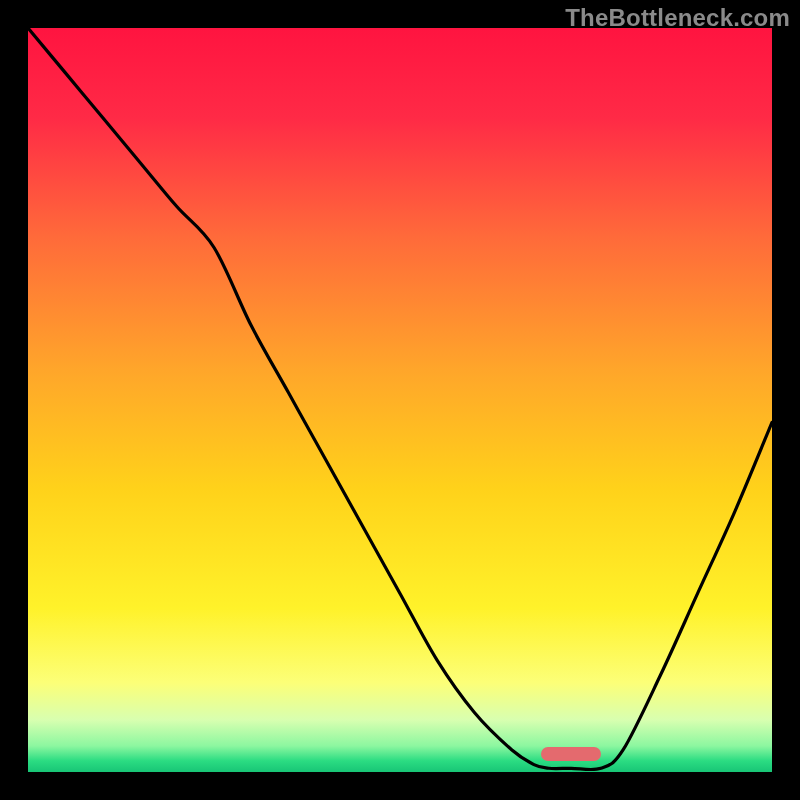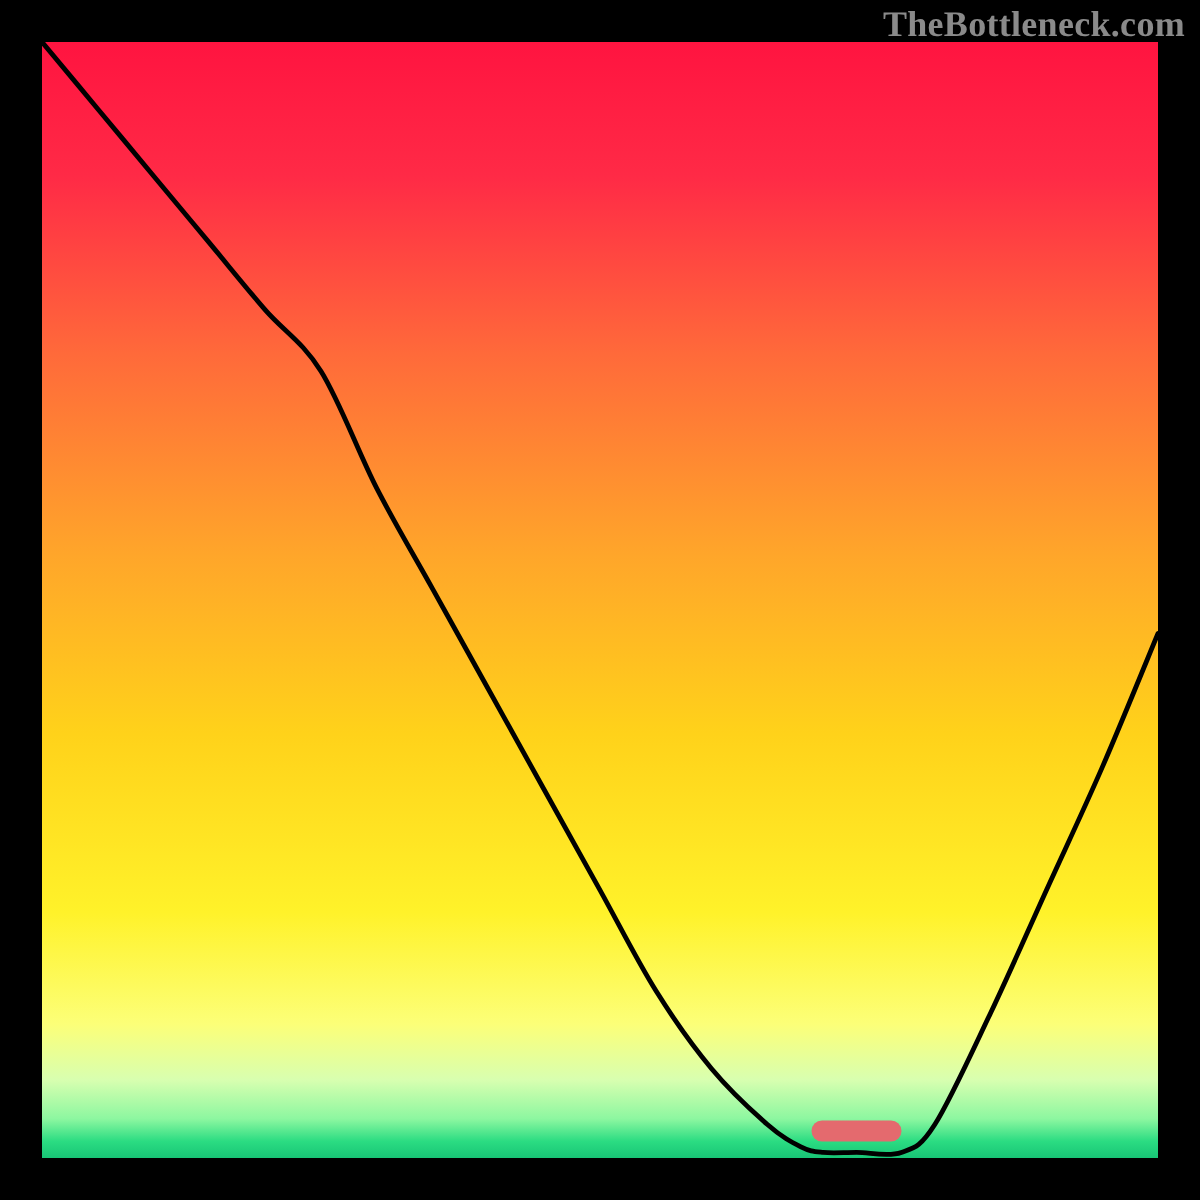--- a/index.html
+++ b/index.html
@@ -42,21 +42,21 @@
   }
   .marker {
     position: absolute;
     height: 14px;
     border-radius: 7px;
   }
   .watermark {
     position: absolute;
     top: 4px;
     right: 10px;
-    font-family: Liberation Serif, serif;
+    font-family: Liberation Sans, sans-serif;
     font-size: 24px;
     font-weight: 600;
     color: #8a8a8a;
     letter-spacing: 0.2px;
   }
 </style>
 </head>
 <body>
 
 <div class="frame">

